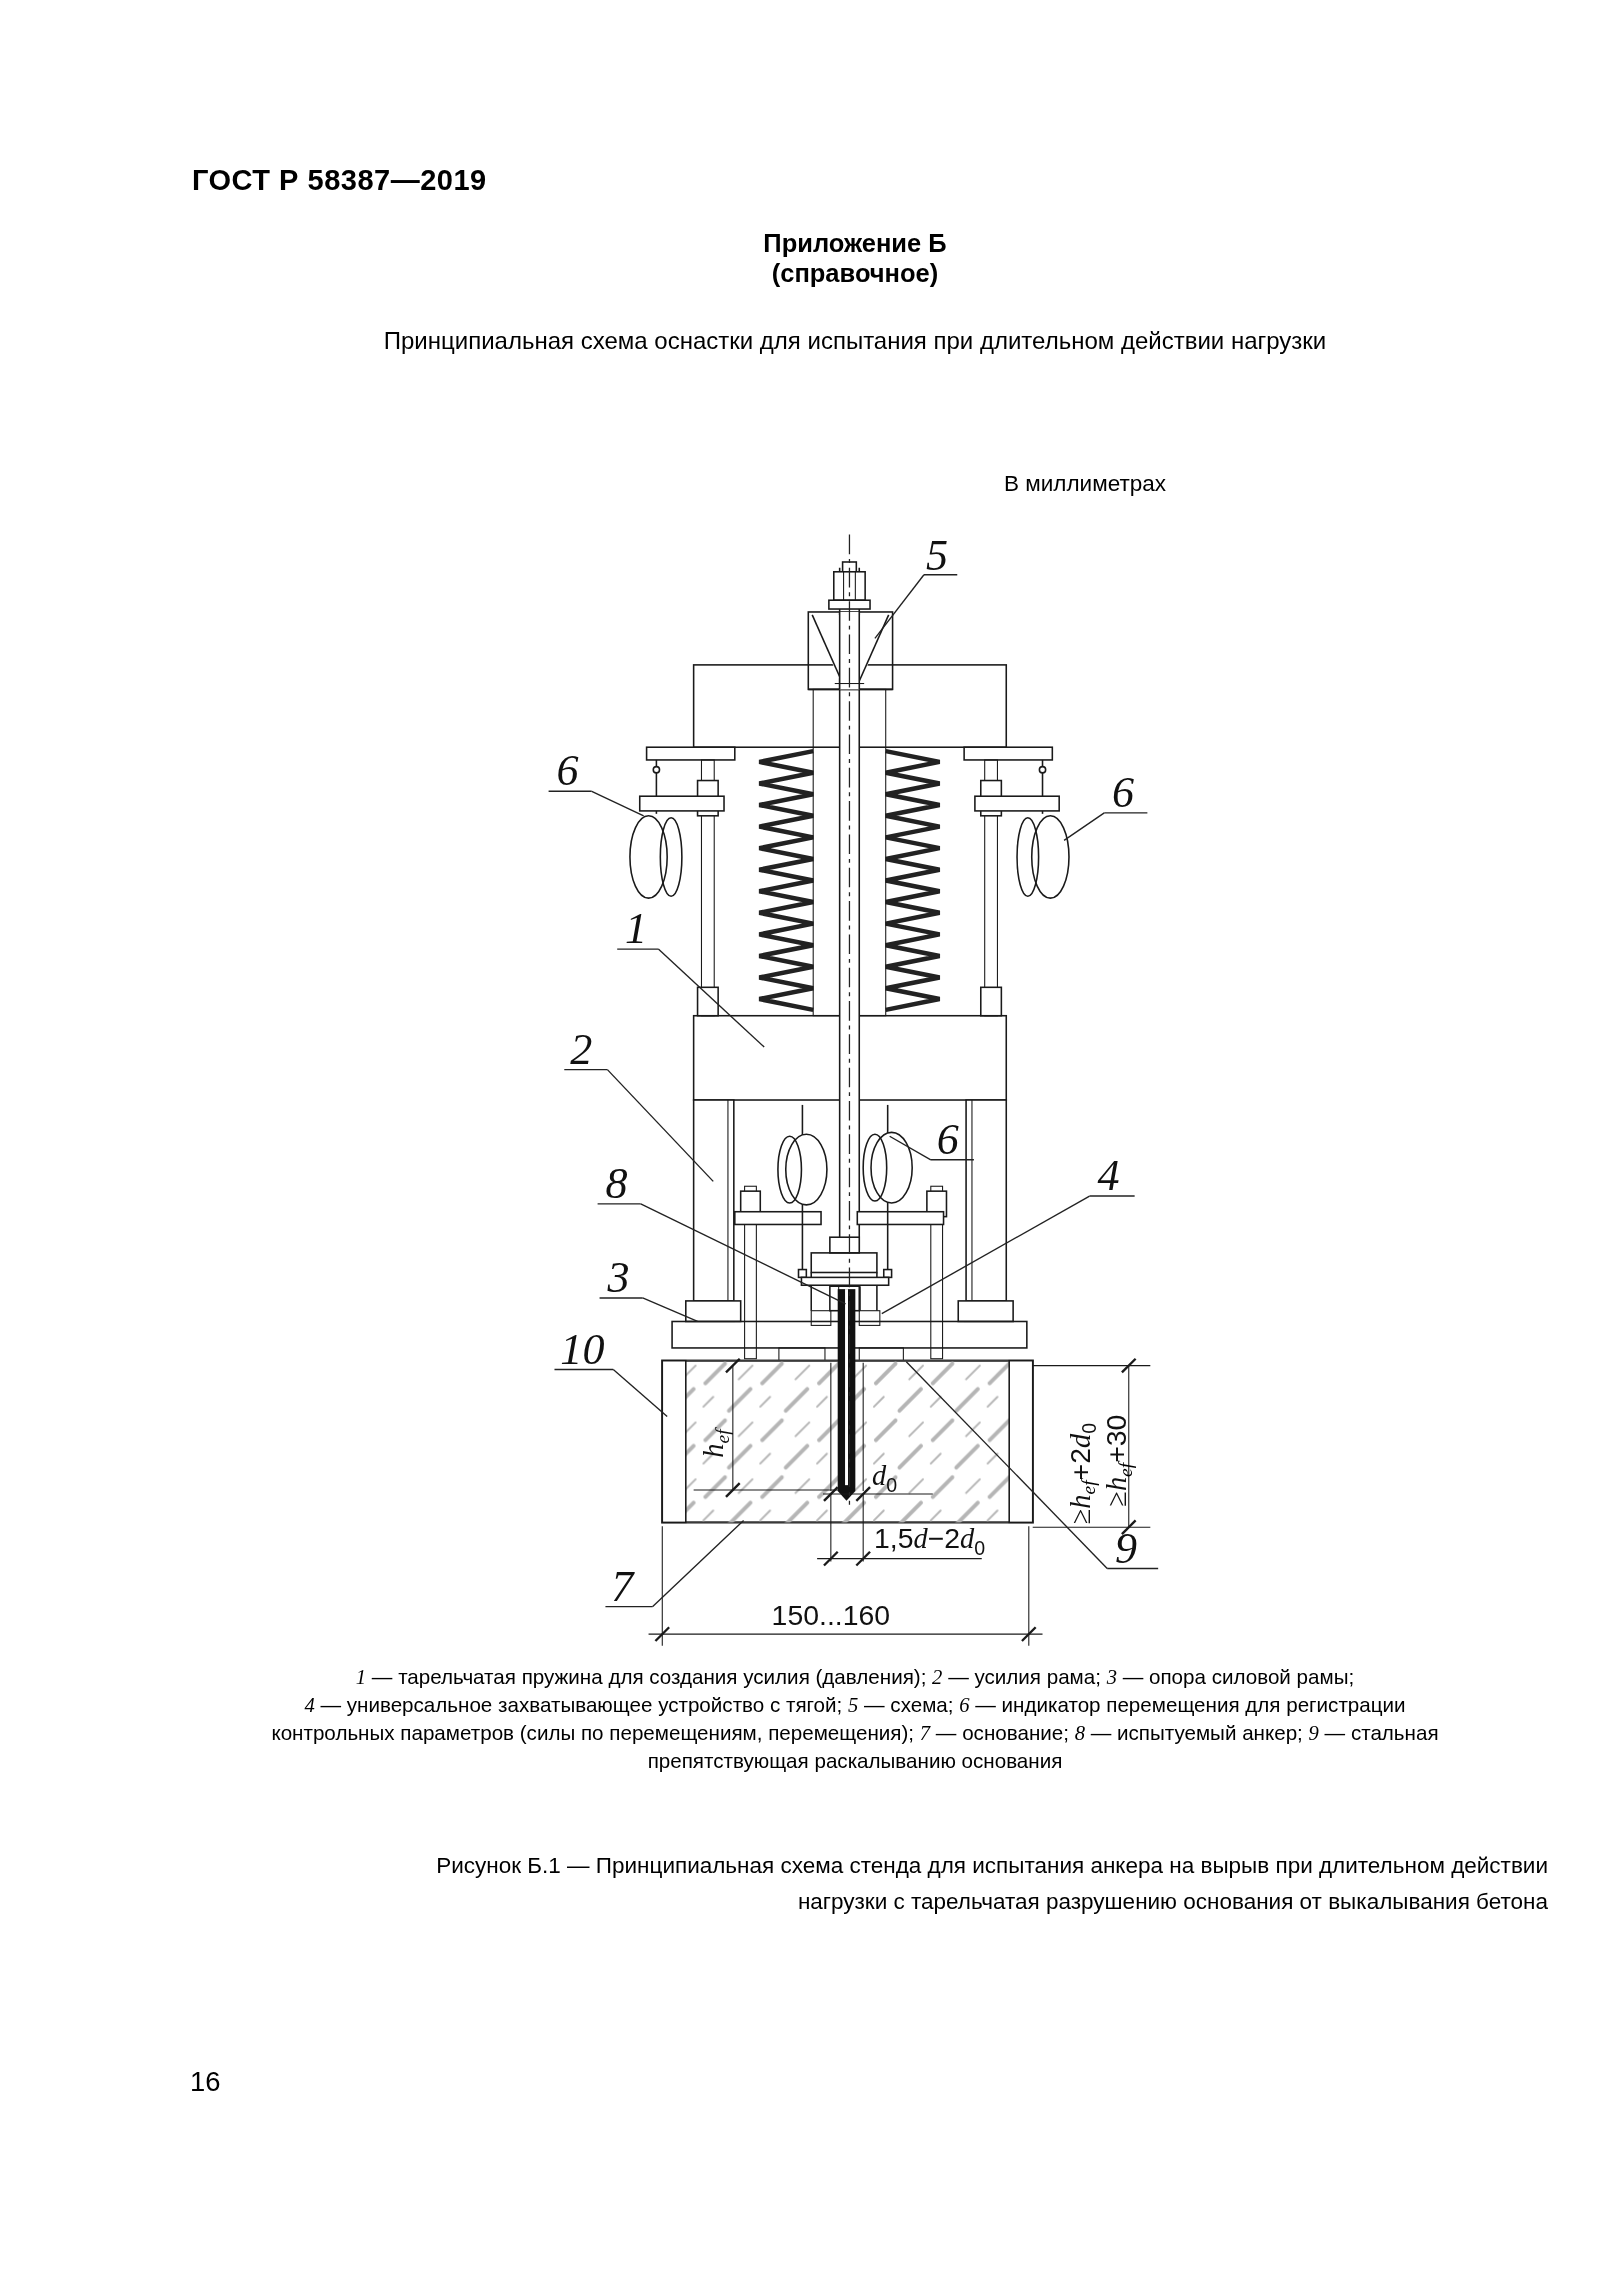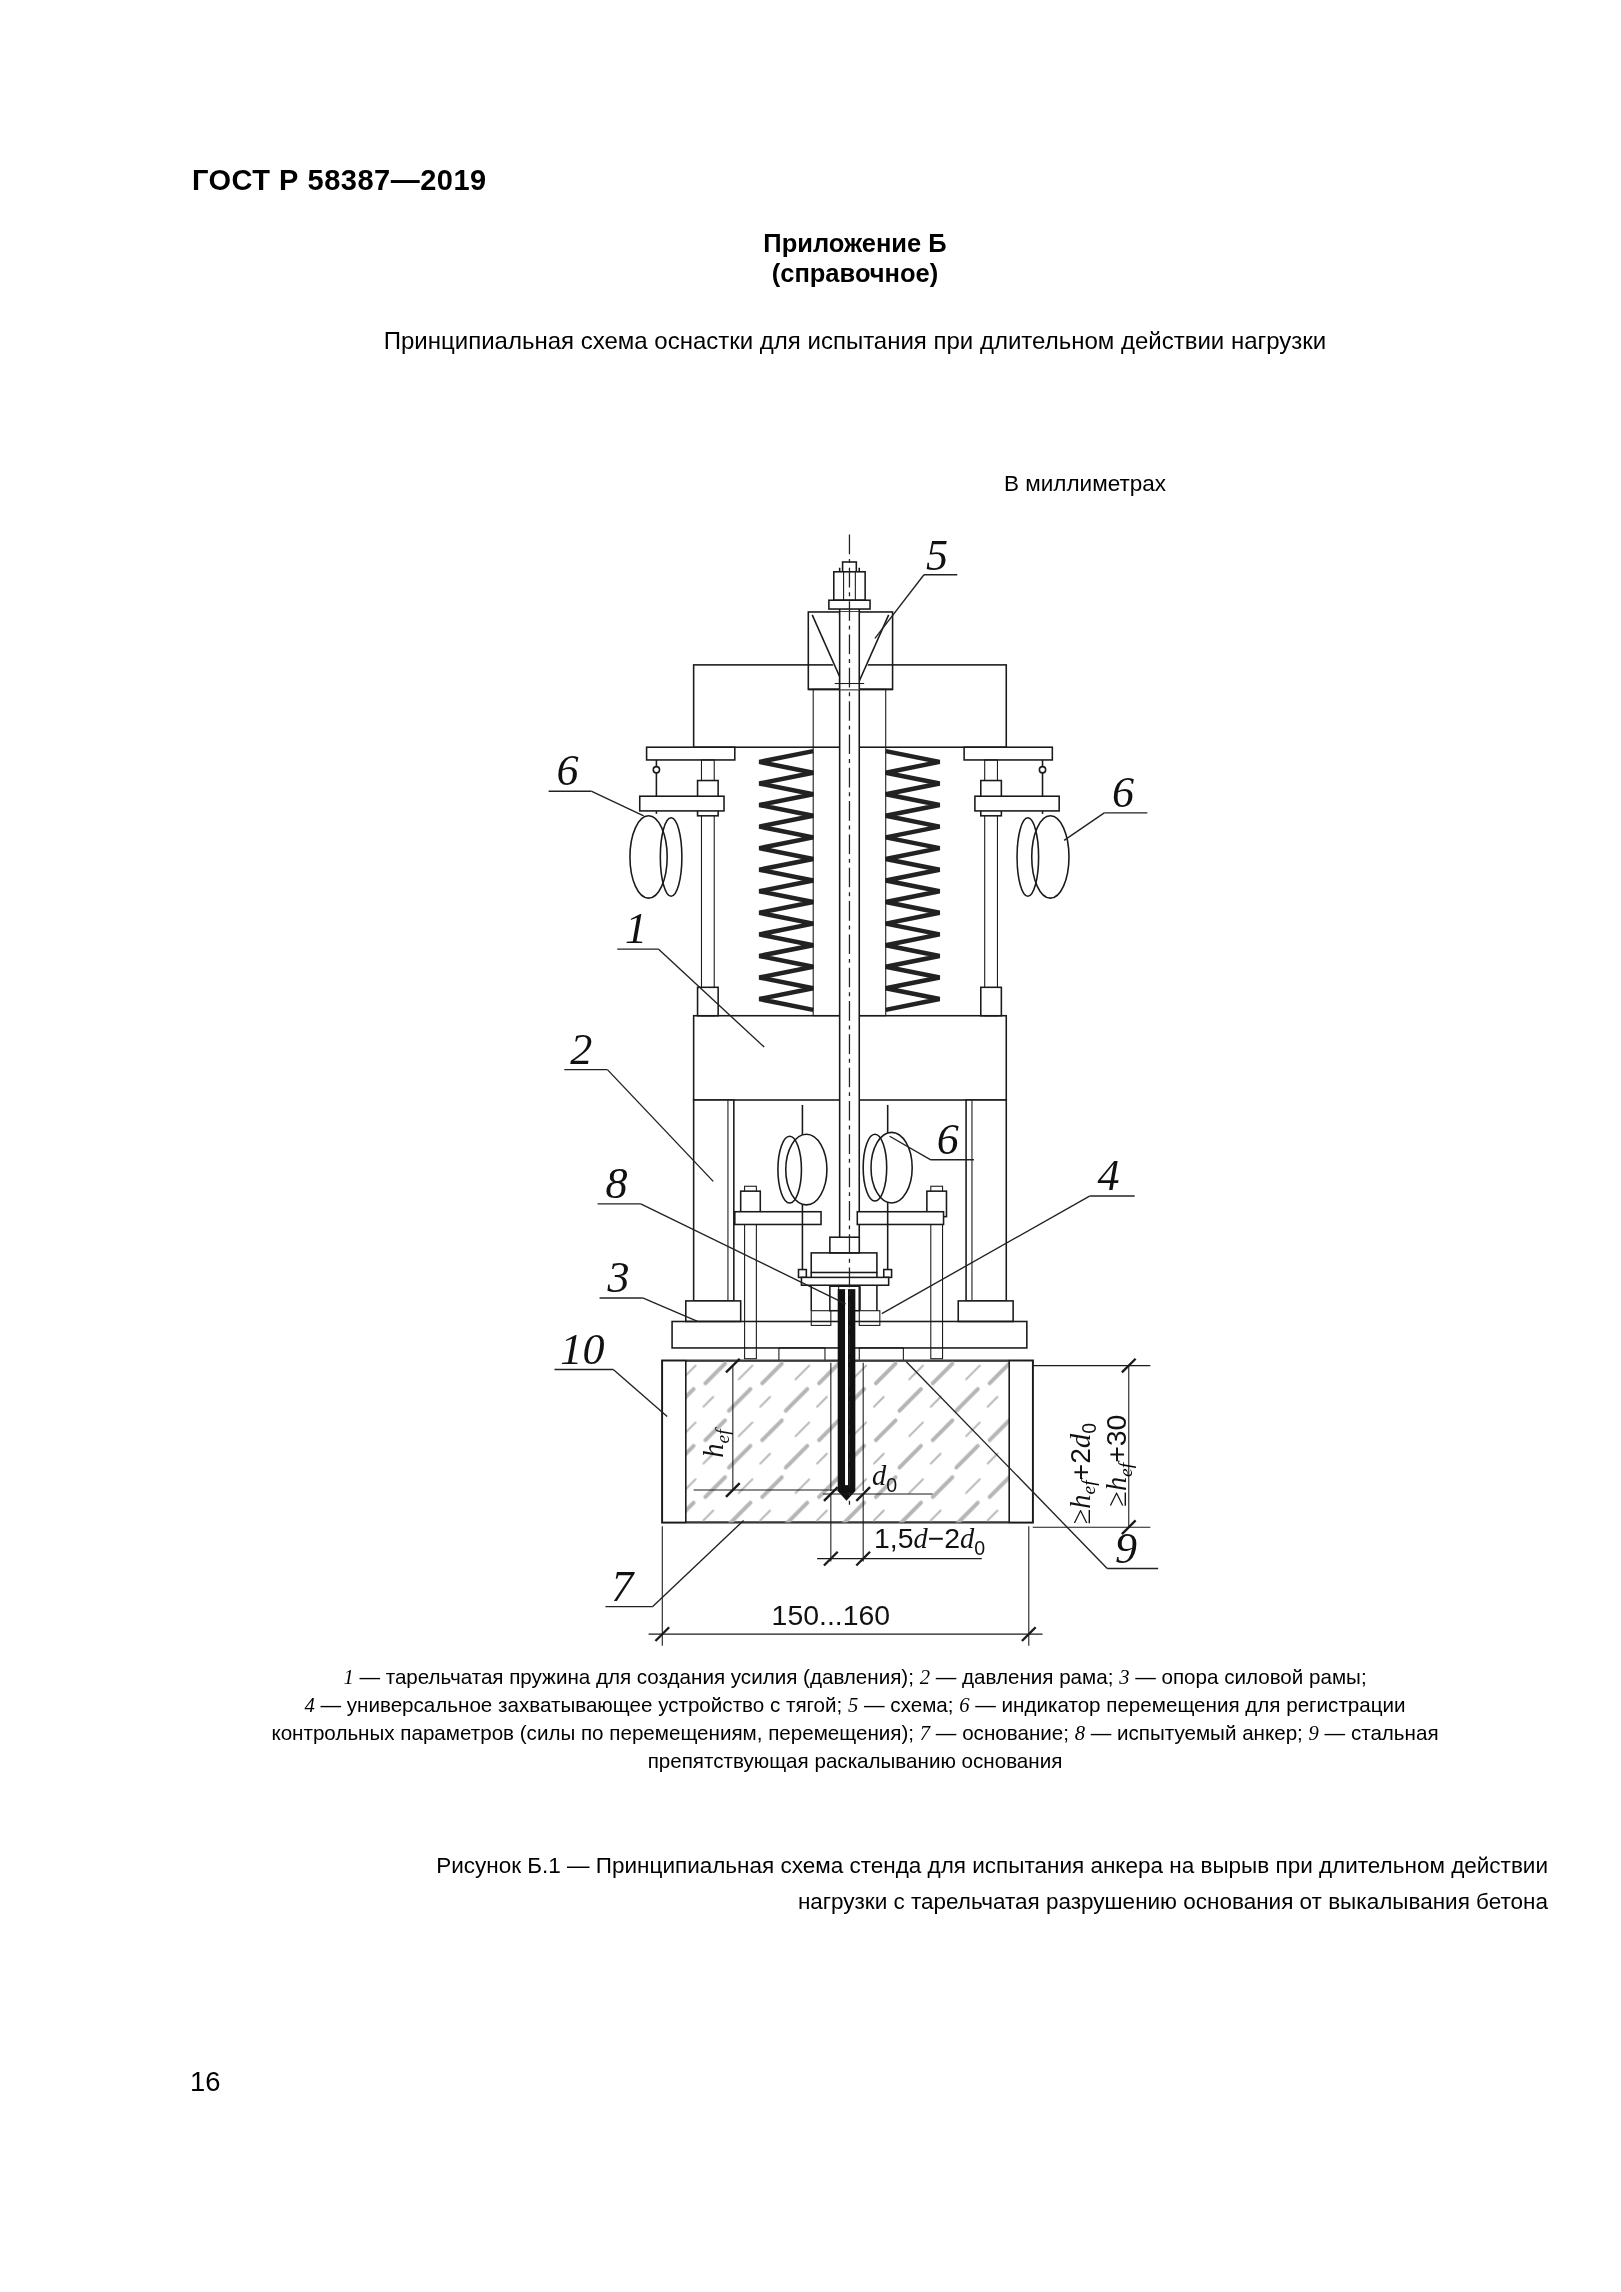--- a/index.html
+++ b/index.html
@@ -37,21 +37,21 @@
 
   <div id="std-code" class="abs">ГОСТ Р 58387—2019</div>
 
   <div id="content" class="abs">
     <div id="appendix" class="abs">
       <div>Приложение Б</div>
       <div>(справочное)</div>
     </div>
     <div id="doc-title" class="abs">Принципиальная схема оснастки для испытания при длительном действии нагрузки</div>
     <div id="legend" class="abs">
-        <div><i>1</i><span> — тарельчатая пружина для создания усилия (давления); </span><i>2</i><span> — давления рама; </span><i>3</i><span> — опора силовой рамы;</span></div>
+        <div><i>1</i><span> — тарельчатая пружина для создания усилия (давления); </span><i>2</i><span> — усилия рама; </span><i>3</i><span> — опора силовой рамы;</span></div>
         <div><i>4</i><span> — универсальное захватывающее устройство с тягой; </span><i>5</i><span> — схема; </span><i>6</i><span> — индикатор перемещения для регистрации</span></div>
         <div><span>контрольных параметров (силы по перемещениям, перемещения); </span><i>7</i><span> — основание; </span><i>8</i><span> — испытуемый анкер; </span><i>9</i><span> — стальная</span></div>
         <div><span>препятствующая раскалыванию основания</span></div>
       </div>
     <div id="caption" class="abs">
       <div>Рисунок Б.1 — Принципиальная схема стенда для испытания анкера на вырыв при длительном действии</div>
       <div>нагрузки с тарельчатая разрушению основания от выкалывания бетона</div>
     </div>
   </div>
 

